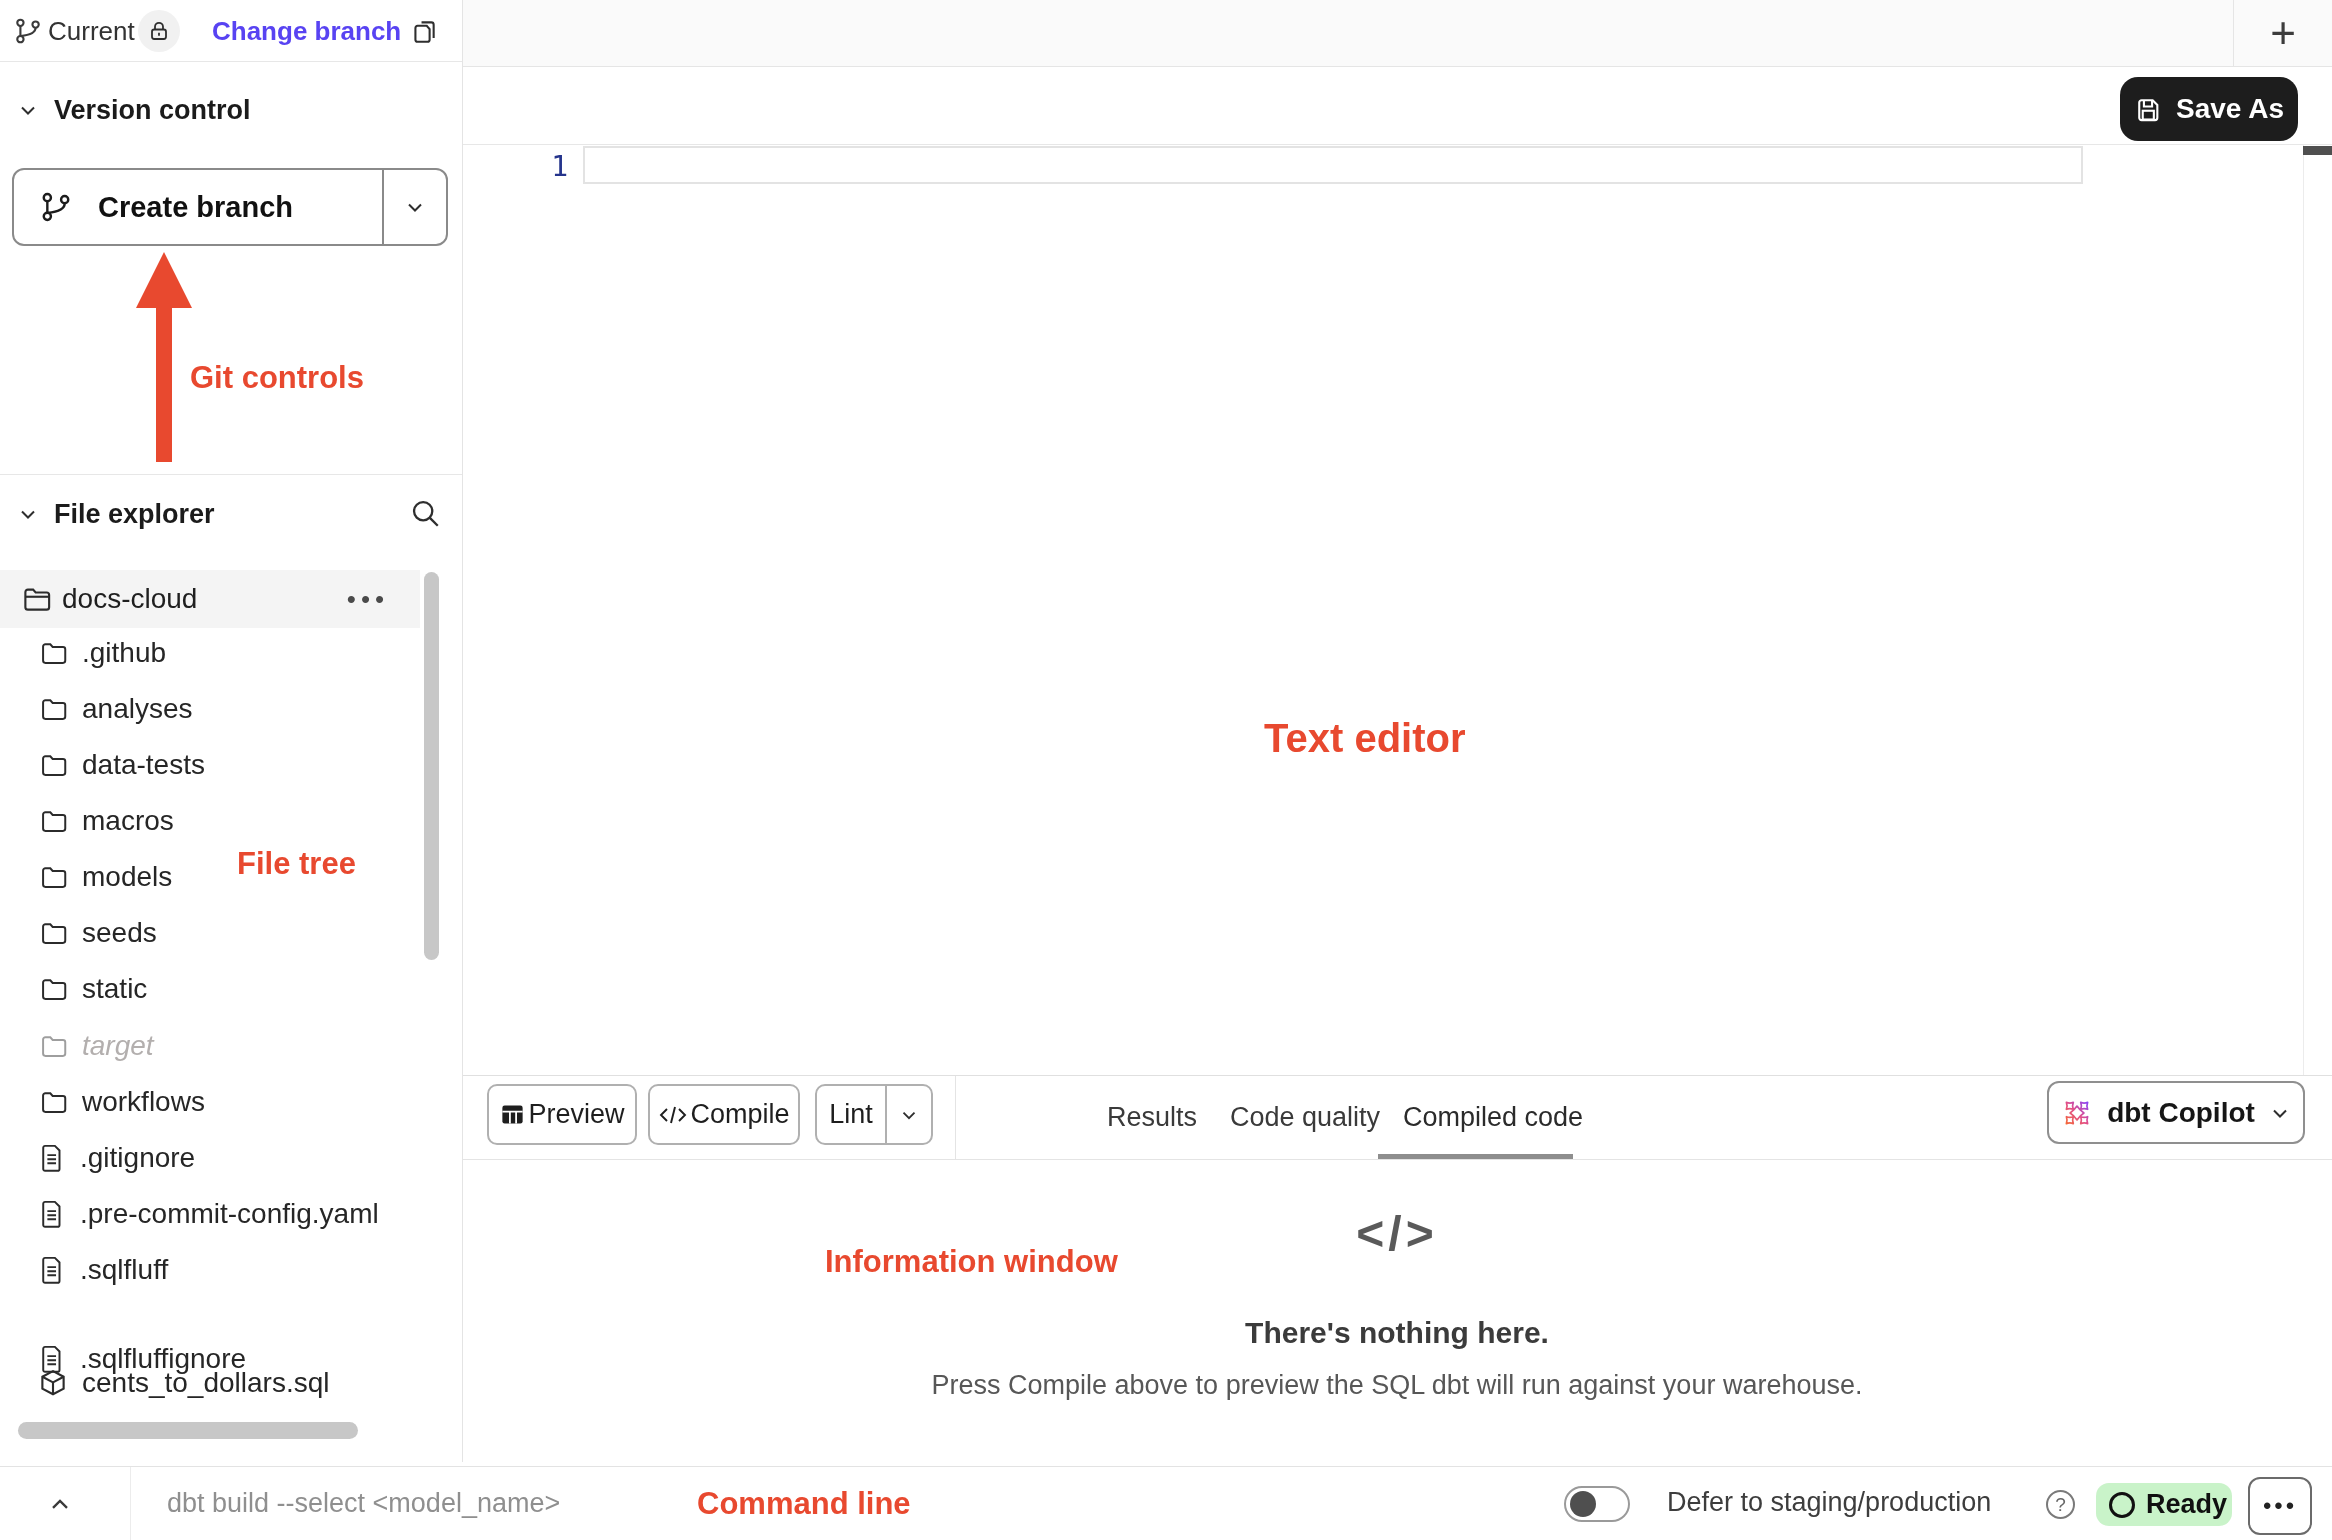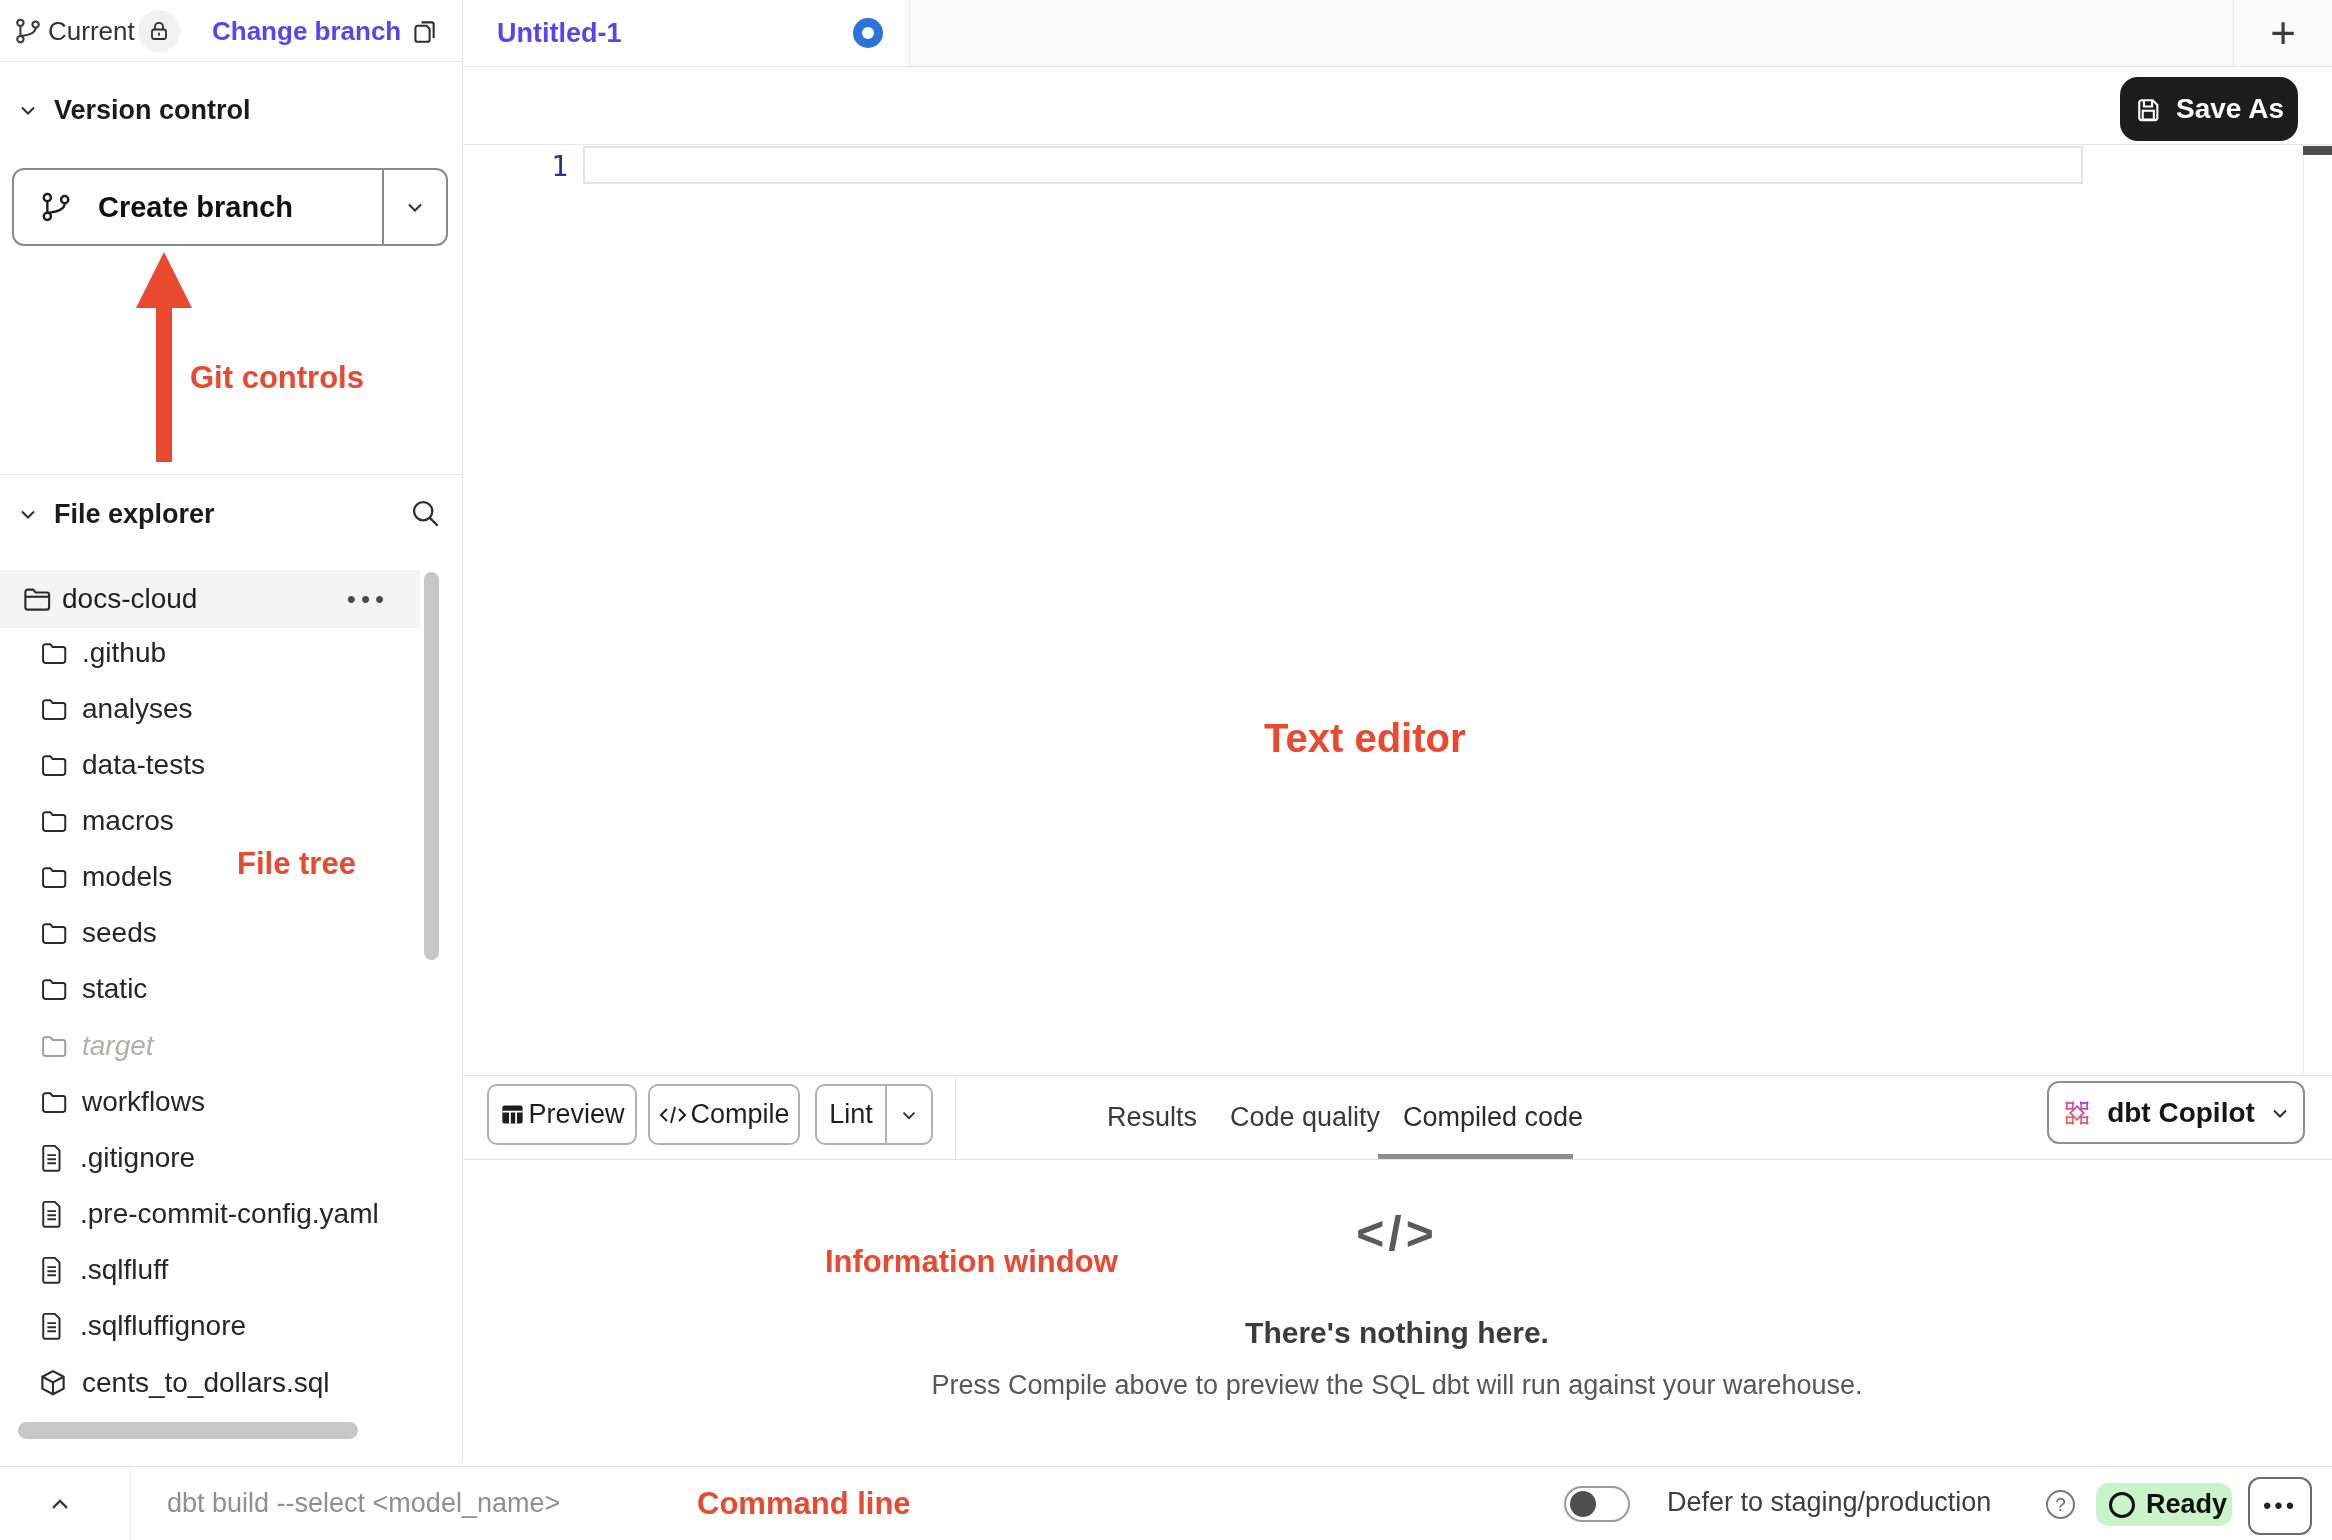--- a/index.html
+++ b/index.html
@@ -292,21 +292,21 @@
   </div>
   <div class="abs tree-row" style="top:1242px;">
     <span>
         <svg width="28" height="30" viewBox="0 0 24 26" fill="none" stroke="#2b2b2b" stroke-width="1.7">
           <path d="M6 2.5h8.5l4 4v16a1.6 1.6 0 0 1-1.6 1.6H6a1.6 1.6 0 0 1-1.6-1.6V4.1A1.6 1.6 0 0 1 6 2.5z"></path>
           <path d="M8 10.5h7.5M8 14h7.5M8 17.5h7.5"></path>
         </svg>
       </span>
     <span class="name">.sqlfluff</span>
   </div>
-  <div class="abs tree-row" style="top:1298px;">
+  <div class="abs tree-row" style="top:1331px;">
     <span>
         <svg width="28" height="30" viewBox="0 0 24 26" fill="none" stroke="#2b2b2b" stroke-width="1.7">
           <path d="M6 2.5h8.5l4 4v16a1.6 1.6 0 0 1-1.6 1.6H6a1.6 1.6 0 0 1-1.6-1.6V4.1A1.6 1.6 0 0 1 6 2.5z"></path>
           <path d="M8 10.5h7.5M8 14h7.5M8 17.5h7.5"></path>
         </svg>
       </span>
     <span class="name">.sqlfluffignore</span>
   </div>
   <div class="abs tree-row" style="top:1355px;">
     <span>
@@ -321,26 +321,20 @@
 
   <div class="abs annot" style="left:237px; top:846px; font-size:31px;">File tree</div>
 
   <div id="vscroll" class="abs"></div>
   <div id="hscroll" class="abs"></div>
 </div>
 
 <div id="main" class="abs">
 
   <div id="tabstrip" class="abs">
-    <div id="tab-active" class="abs">
-      <span class="tab-label">Untitled-1</span>
-      <span id="tab-dot">
-          <span class="hole"></span>
-        </span>
-    </div>
     <div id="tab-plus" class="abs">+</div>
   </div>
 
   <div id="toolbar" class="abs">
     <div id="save-as" class="abs">
       <span>
         <svg width="28" height="28" viewBox="0 0 24 24" fill="none" stroke="#fff" stroke-width="1.8">
           <path d="M4.5 6.5a2 2 0 0 1 2-2H16l4 4v11a2 2 0 0 1-2 2H6.5a2 2 0 0 1-2-2z"></path>
           <path d="M8.5 4.8v5h7v-5"></path>
           <rect x="7.5" y="13.5" width="9.5" height="7.5"></rect>

